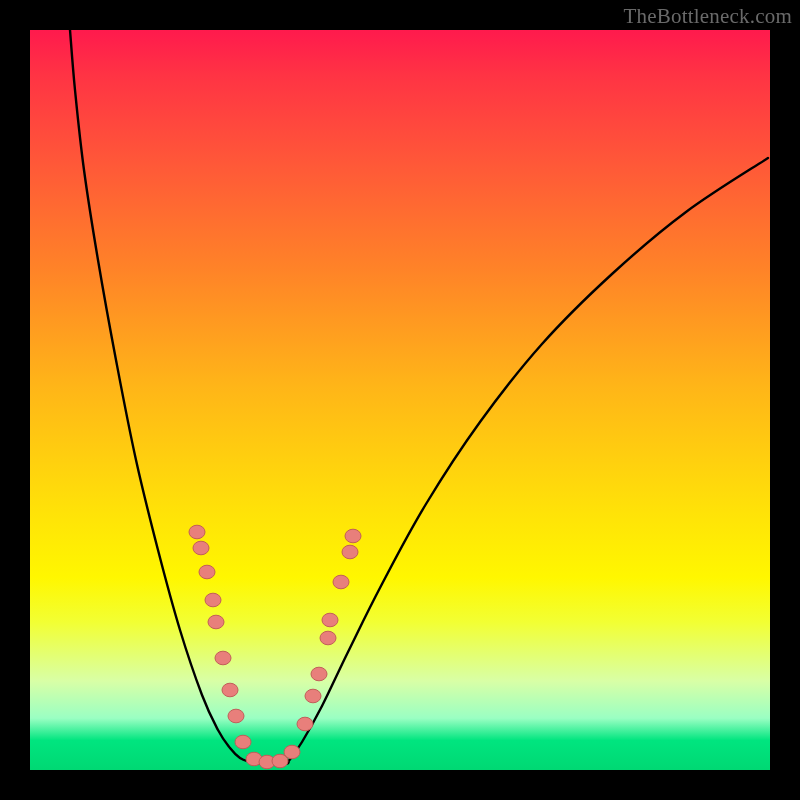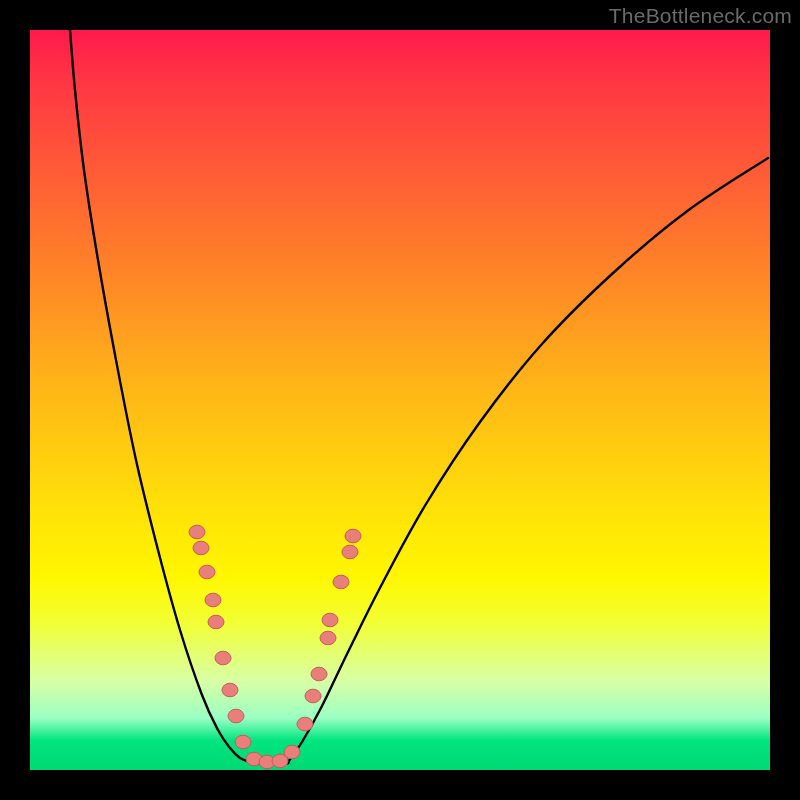--- a/index.html
+++ b/index.html
@@ -34,21 +34,21 @@
     );
   }
   .watermark {
     position: absolute;
     top: 4px;
     right: 8px;
     color: #6a6a6a;
     font-size: 21px;
     font-weight: 500;
     letter-spacing: 0.2px;
-    font-family: Liberation Sans, sans-serif;
+    font-family: Liberation Serif, serif;
   }
   svg.plot {
     position: absolute;
     left: 0;
     top: 0;
     width: 740px;
     height: 740px;
   }
   .curve {
     fill: none;

